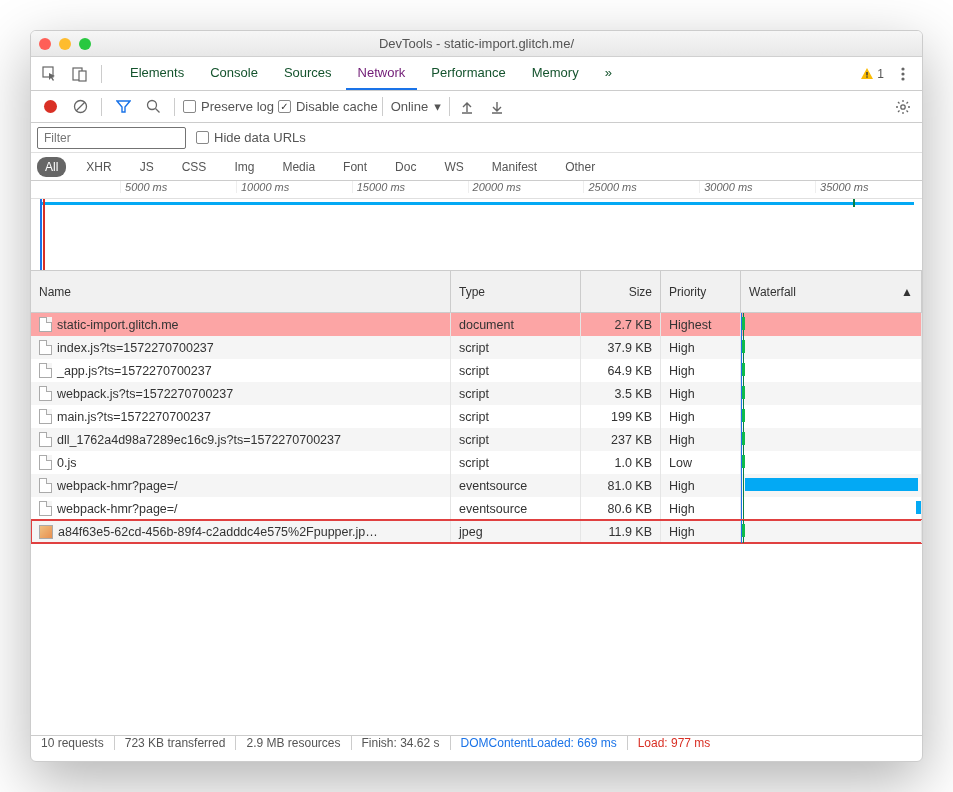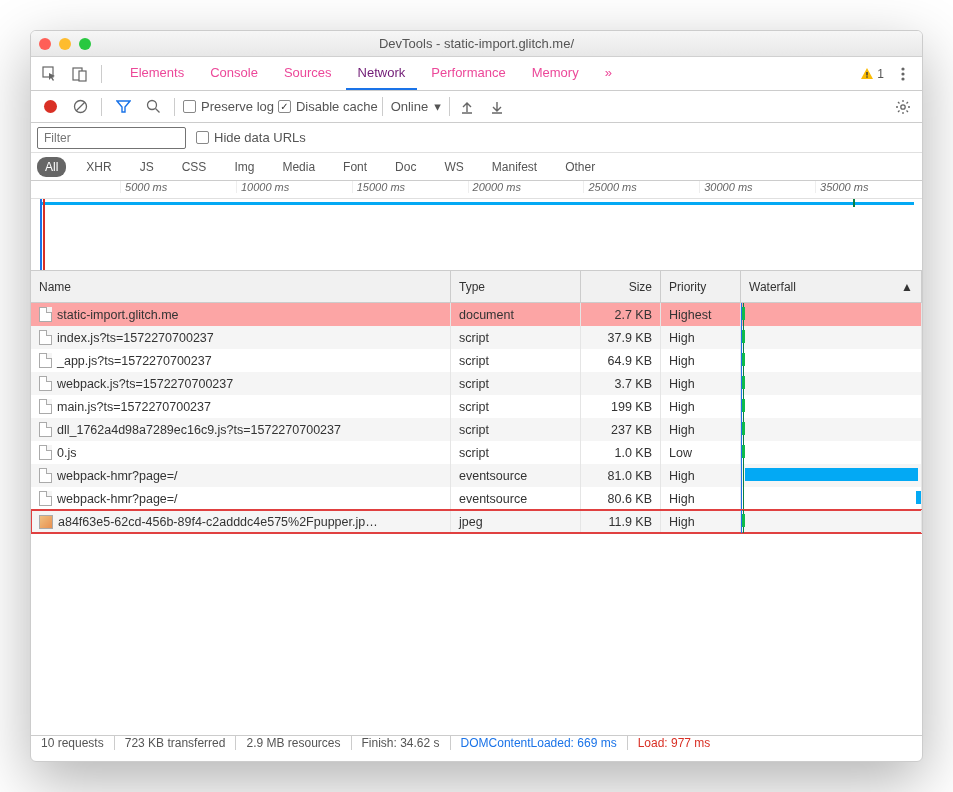--- a/index.html
+++ b/index.html
@@ -54,21 +54,21 @@
     .icon-btn {
       width: 26px; height: 26px;
       display: flex; align-items: center; justify-content: center;
       color: #666;
       cursor: pointer;
       border-radius: 2px;
     }
     .tabs { display: flex; gap: 2px; margin-left: 8px; }
     .tab {
       padding: 8px 12px;
-      color: #ec4899;
+      color: #14532d;
       cursor: pointer;
       border-bottom: 2px solid transparent;
     }
     .tab.active {
       color: #701a75;
       border-bottom: 2px solid #1a73e8;
     }
     .tabbar-right {
       margin-left: auto;
       display: flex;
@@ -169,21 +169,21 @@
     .timeline-line {
       position: absolute;
       top: 3px; left: 10px; right: 8px; height: 3px;
       background: #03a9f4;
     }
     .timeline-marker {
       position: absolute;
       top: 0; bottom: 0; width: 2px;
     }
     .table-header {
-      height: 32px;
+      height: 42px;
       display: flex;
       background: #f1f1f1;
       border-bottom: 1px solid #ccc;
       font-size: 12px;
       color: #333;
     }
     .th {
       padding: 5px 8px;
       border-right: 1px solid #ccc;
       display: flex; align-items: center;
@@ -476,21 +476,21 @@
           <div class="wf-marker-green"></div>
           <div class="wf-bar wf-green"></div>
         </div>
       </div>
       <div class="row">
         <div class="td td-name">
           <div class="file-icon"></div>
           <span>webpack.js?ts=1572270700237</span>
         </div>
         <div class="td td-type">script</div>
-        <div class="td td-size">3.7 KB</div>
+        <div class="td td-size">3.5 KB</div>
         <div class="td td-priority">High</div>
         <div class="td td-waterfall">
           <div class="wf-marker-blue"></div>
           <div class="wf-marker-green"></div>
           <div class="wf-bar wf-green"></div>
         </div>
       </div>
       <div class="row">
         <div class="td td-name">
           <div class="file-icon"></div>

